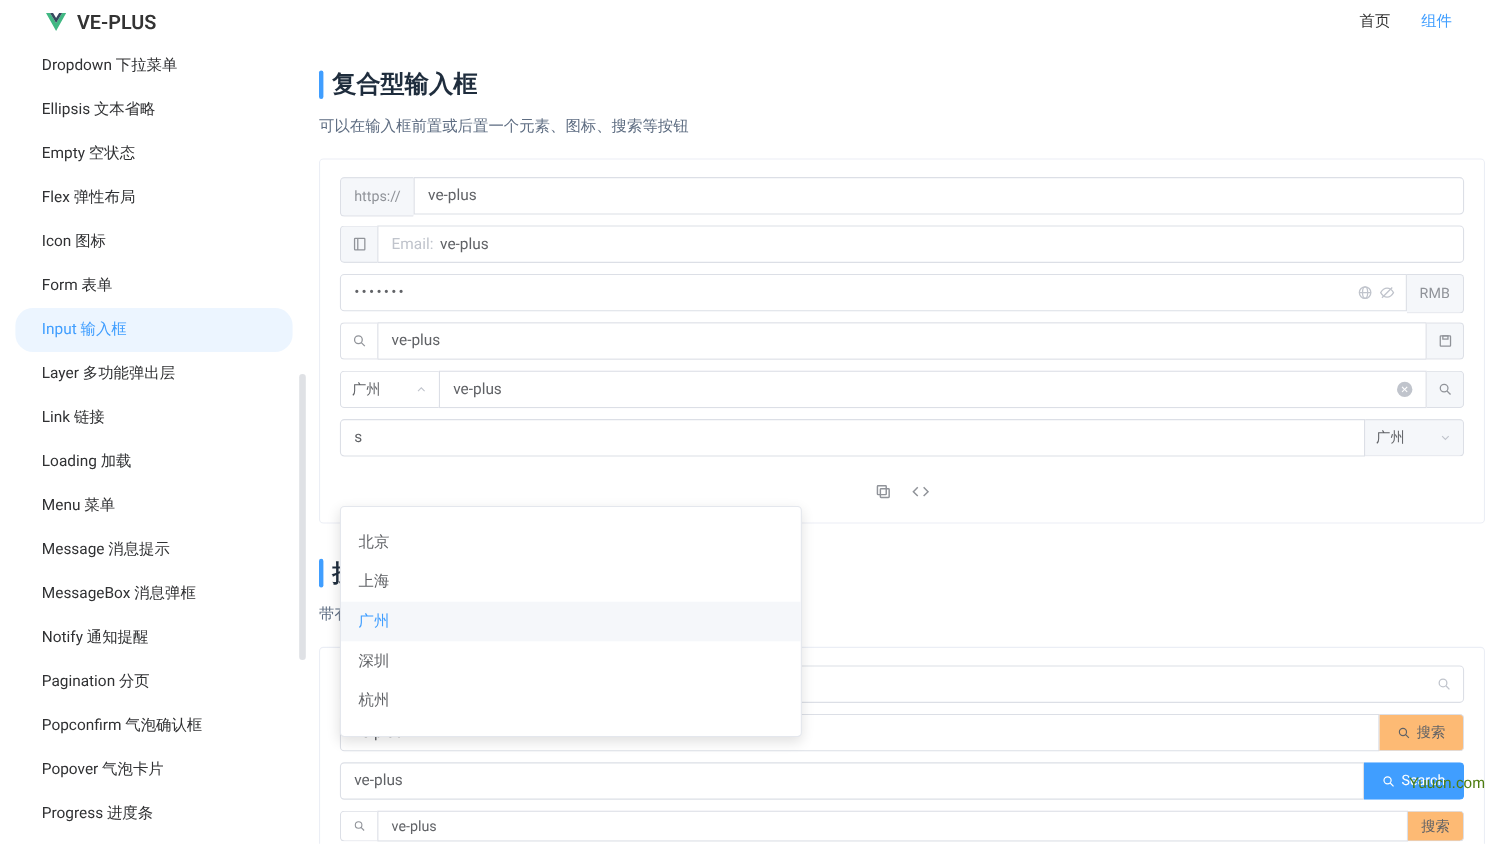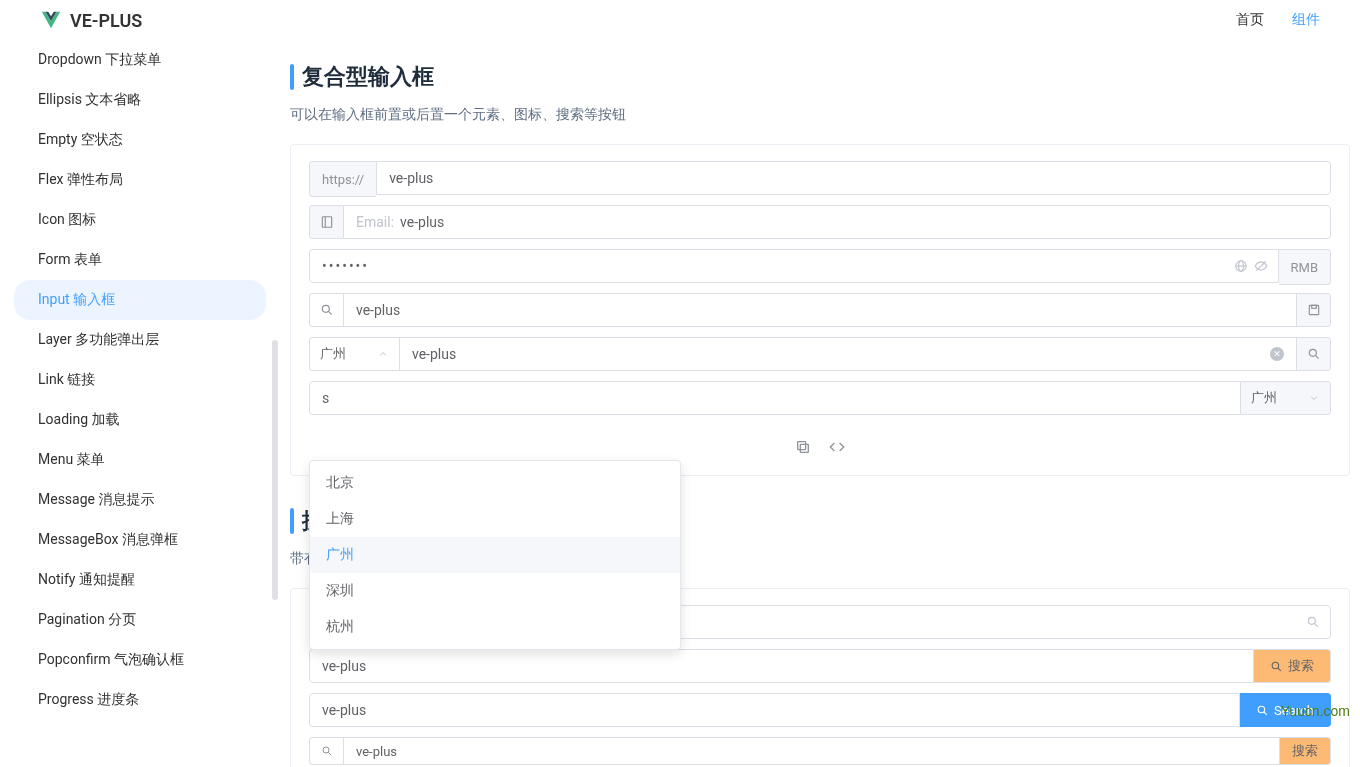--- a/index.html
+++ b/index.html
@@ -33,21 +33,21 @@
 .input-main:first-child{border-radius:4px 0 0 4px}
 .input-main:last-child{border-radius:0 4px 4px 0}
 .input-main.solo{border-radius:4px}
 .placeholder{color:#c0c4cc;margin-right:6px}
 .value{color:#606266}
 .dots{letter-spacing:2px;color:#606266}
 .icon-box{width:34px;justify-content:center;padding:0}
 .suffix-icons{position:absolute;right:10px;display:flex;gap:6px;color:#c0c4cc}
 .select-addon{width:90px;padding:0 10px;background:#fff;justify-content:space-between;color:#606266}
 .select-addon .chev{color:#c0c4cc}
-.dropdown{position:absolute;left:18px;top:315px;width:372px;background:#fff;border:1px solid #e4e7ed;border-radius:4px;box-shadow:0 4px 12px rgba(0,0,0,.12);z-index:10;padding:4px 0}
+.dropdown{position:absolute;left:18px;top:315px;width:420px;background:#fff;border:1px solid #e4e7ed;border-radius:4px;box-shadow:0 4px 12px rgba(0,0,0,.12);z-index:10;padding:14px 0}
 .dropdown-item{padding:9px 16px;color:#606266;font-size:14px;cursor:pointer}
 .dropdown-item.selected{color:#409eff;background:#f5f7fa}
 .footer-icons{display:flex;gap:18px;justify-content:center;padding:14px 0 4px 0;color:#909399}
 .search-btn{padding:0 16px;background:#fdba74;color:#606266;gap:5px}
 .search-btn.primary{background:#409eff;color:#fff;border-color:#409eff}
 .clear-ic{position:absolute;right:12px;color:#c0c4cc;background:#c0c4cc;width:14px;height:14px;border-radius:50%;display:flex;align-items:center;justify-content:center;color:#fff;font-size:9px}
 svg{display:block}
 .watermark{position:fixed;right:10px;bottom:48px;color:#4d7c0f;font-size:14px;font-family:Liberation Sans, sans-serif}
 </style>
 </head>
@@ -79,20 +79,21 @@
         <div class="menu-item active">Input 输入框</div>
         <div class="menu-item">Layer 多功能弹出层</div>
         <div class="menu-item">Link 链接</div>
         <div class="menu-item">Loading 加载</div>
         <div class="menu-item">Menu 菜单</div>
         <div class="menu-item">Message 消息提示</div>
         <div class="menu-item">MessageBox 消息弹框</div>
         <div class="menu-item">Notify 通知提醒</div>
         <div class="menu-item">Pagination 分页</div>
         <div class="menu-item">Popconfirm 气泡确认框</div>
+        <div class="menu-item">Popover 气泡卡片</div>
         <div class="menu-item">Progress 进度条</div>
       </div>
     <div class="sidebar-scrollbar"></div>
   </div>
 
   <div class="main">
 
     <div class="section">
       <h2 class="section-title">复合型输入框</h2>
       <p class="section-desc">可以在输入框前置或后置一个元素、图标、搜索等按钮</p>

